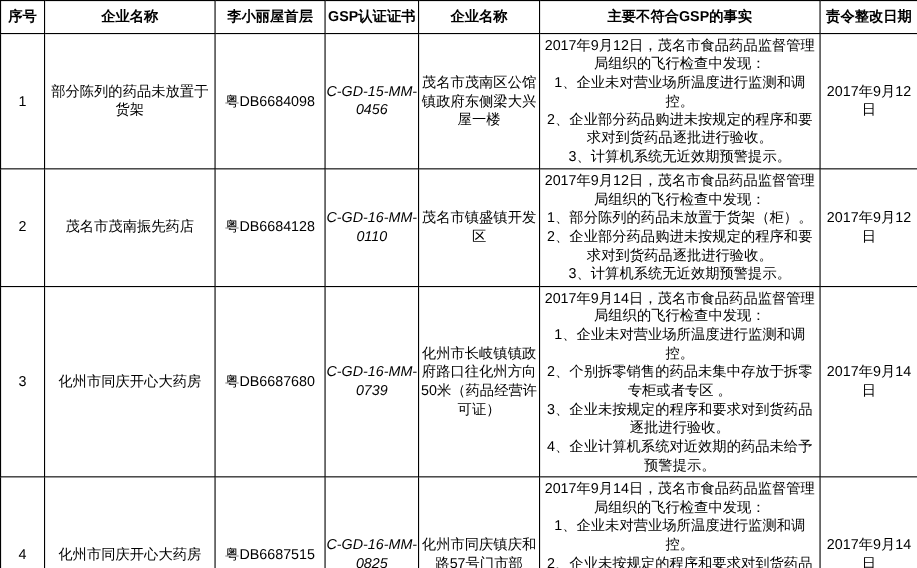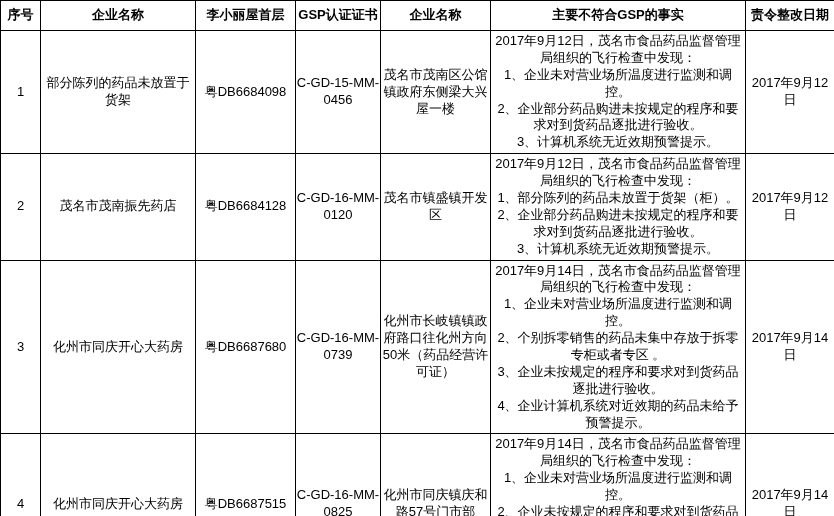--- a/index.html
+++ b/index.html
@@ -50,20 +50,21 @@
   tr.row3 { height: 161px; }
   tr.row4 { height: 109px; }
   td.facts-cell {
     text-align: left;
     white-space: pre-wrap;
     line-height: 1.25;
     padding: 2px 3px;
   }
   td.cert-cell {
     padding: 2px 6px;
+    font-style: italic;
   }
 </style>
 </head>
 <body>
 
 <table class="gsp-table">
   <colgroup>
     <col class="c-seq">
     <col class="c-company">
     <col class="c-license">
@@ -93,21 +94,21 @@
       <td class="facts-cell">2017年9月12日，茂名市食品药品监督管理局组织的飞行检查中发现：
 1、企业未对营业场所温度进行监测和调控。
 2、企业部分药品购进未按规定的程序和要求对到货药品逐批进行验收。
 3、计算机系统无近效期预警提示。</td>
       <td>2017年9月12日</td>
     </tr>
     <tr class="row2">
       <td>2</td>
       <td>茂名市茂南振先药店</td>
       <td>粤DB6684128</td>
-      <td class="cert-cell">C-GD-16-MM-0120</td>
+      <td class="cert-cell">C-GD-16-MM-0110</td>
       <td>茂名市镇盛镇开发区</td>
       <td class="facts-cell">2017年9月12日，茂名市食品药品监督管理局组织的飞行检查中发现：
 1、部分陈列的药品未放置于货架（柜）。
 2、企业部分药品购进未按规定的程序和要求对到货药品逐批进行验收。
 3、计算机系统无近效期预警提示。</td>
       <td>2017年9月12日</td>
     </tr>
     <tr class="row3">
       <td>3</td>
       <td>化州市同庆开心大药房</td>

